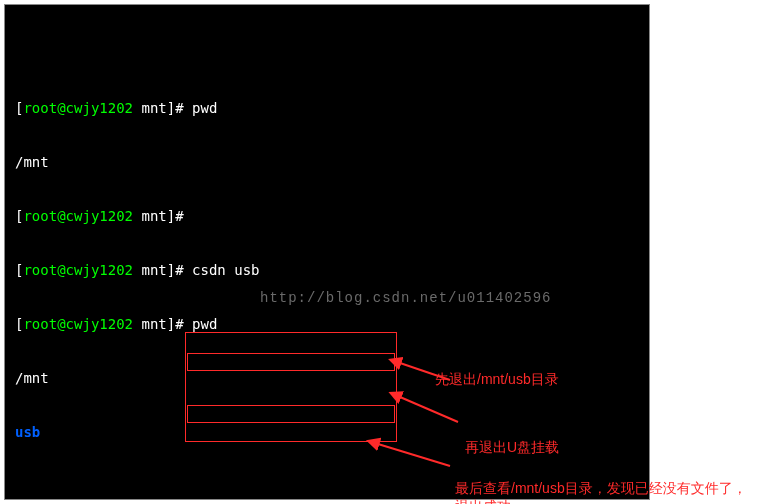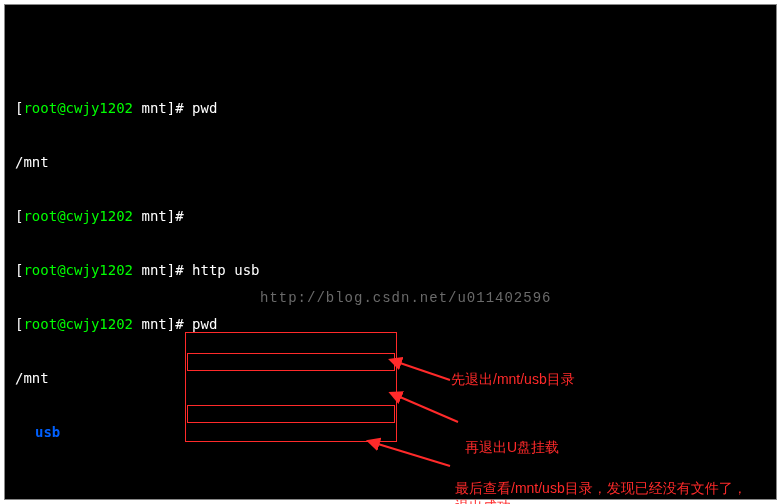--- a/index.html
+++ b/index.html
@@ -7,36 +7,36 @@
     padding: 0;
     background: #fff;
     width: 781px;
     height: 504px;
     overflow: hidden;
   }
   .terminal {
     position: absolute;
     left: 4px;
     top: 4px;
-    width: 773px;
+    width: 646px;
     height: 496px;
     background: #000;
     border: 1px solid #888;
     box-sizing: border-box;
     font-family: "DejaVu Sans Mono", "Courier New", monospace;
     font-size: 14px;
     line-height: 18px;
     color: #fff;
     padding: 40px 10px 10px 10px;
     white-space: pre;
   }
   .line { display: block; }
   .green  { color: #00ff00; }
   .white  { color: #fff; }
-  .blue   { color: #0060ff; font-weight: bold; margin-left: 20px; }
+  .blue   { color: #0060ff; font-weight: bold; }
   .watermark {
     position: absolute;
     color: #6a6a6a;
     font-family: Liberation Mono, monospace;
     font-size: 14px;
     letter-spacing: 1px;
   }
   svg.arrows {
     position: absolute;
     left: 0; top: 0;
@@ -58,21 +58,21 @@
   }
 </style>
 </head>
 <body>
 
 <div class="terminal">
   
   <span class="line"><span class="white">[</span><span class="green">root</span><span class="green">@</span><span class="green">cwjy1202</span><span class="white"> </span><span class="white">mnt</span><span class="white">]#</span><span class="white"> </span><span class="white">pwd</span></span>
   <span class="line white">/mnt</span>
   <span class="line"><span class="white">[</span><span class="green">root</span><span class="green">@</span><span class="green">cwjy1202</span><span class="white"> </span><span class="white">mnt</span><span class="white">]#</span></span>
-  <span class="line"><span class="white">[</span><span class="green">root</span><span class="green">@</span><span class="green">cwjy1202</span><span class="white"> </span><span class="white">mnt</span><span class="white">]#</span><span class="white"> </span><span class="white">http usb</span></span>
+  <span class="line"><span class="white">[</span><span class="green">root</span><span class="green">@</span><span class="green">cwjy1202</span><span class="white"> </span><span class="white">mnt</span><span class="white">]#</span><span class="white"> </span><span class="white">csdn usb</span></span>
   <span class="line"><span class="white">[</span><span class="green">root</span><span class="green">@</span><span class="green">cwjy1202</span><span class="white"> </span><span class="white">mnt</span><span class="white">]#</span><span class="white"> </span><span class="white">pwd</span></span>
   <span class="line white">/mnt</span>
   <span class="line blue">usb</span>
   
   
   
   
   
   
   
@@ -97,16 +97,16 @@
   <defs>
     <marker id="ah" viewBox="0 0 10 10" refX="1" refY="5" markerWidth="7" markerHeight="7" orient="auto">
       <path d="M0,0 L10,5 L0,10 z" fill="#ff2a2a"></path>
     </marker>
   </defs>
   <line x1="450" y1="380" x2="400" y2="363" stroke="#ff2a2a" stroke-width="2" marker-end="url(#ah)"></line>
   <line x1="458" y1="422" x2="400" y2="397" stroke="#ff2a2a" stroke-width="2" marker-end="url(#ah)"></line>
   <line x1="450" y1="466" x2="378" y2="444" stroke="#ff2a2a" stroke-width="2" marker-end="url(#ah)"></line>
 </svg>
 
-<div class="annot" style="left:451px; top:370px;">先退出/mnt/usb目录</div>
+<div class="annot" style="left:435px; top:370px;">先退出/mnt/usb目录</div>
 <div class="annot" style="left:465px; top:438px;">再退出U盘挂载</div>
 <div class="annot" style="left:455px; top:479px; white-space:pre;">最后查看/mnt/usb目录，发现已经没有文件了，
 退出成功。</div>
 
 </body></html>

